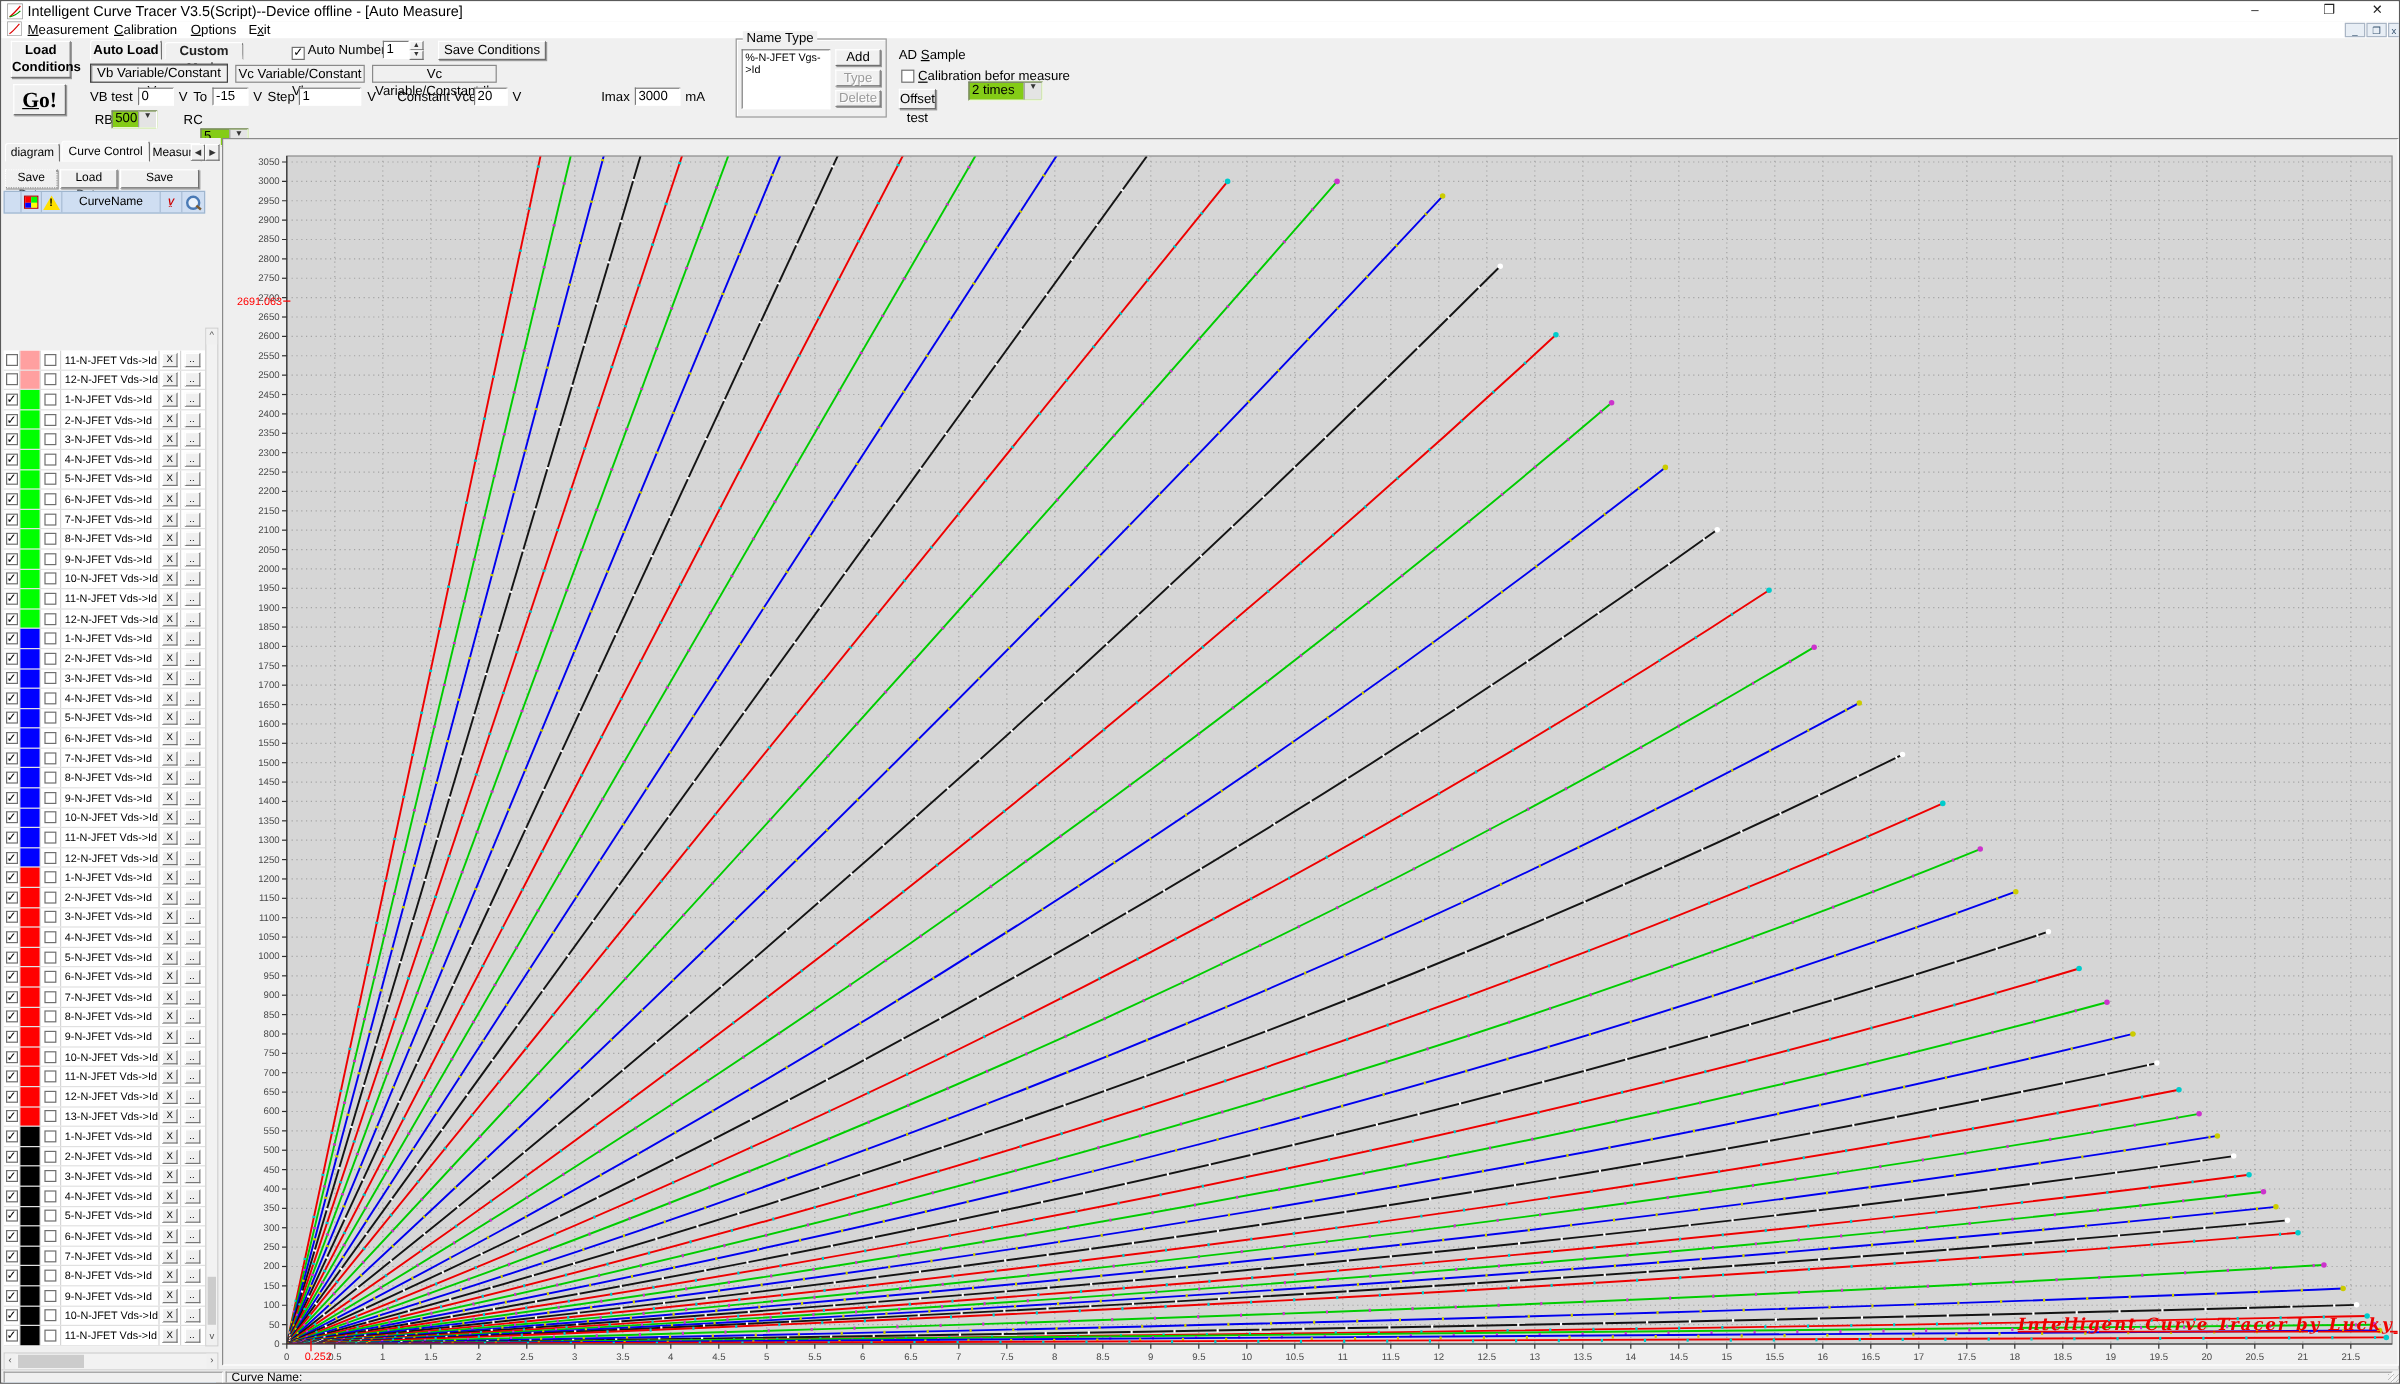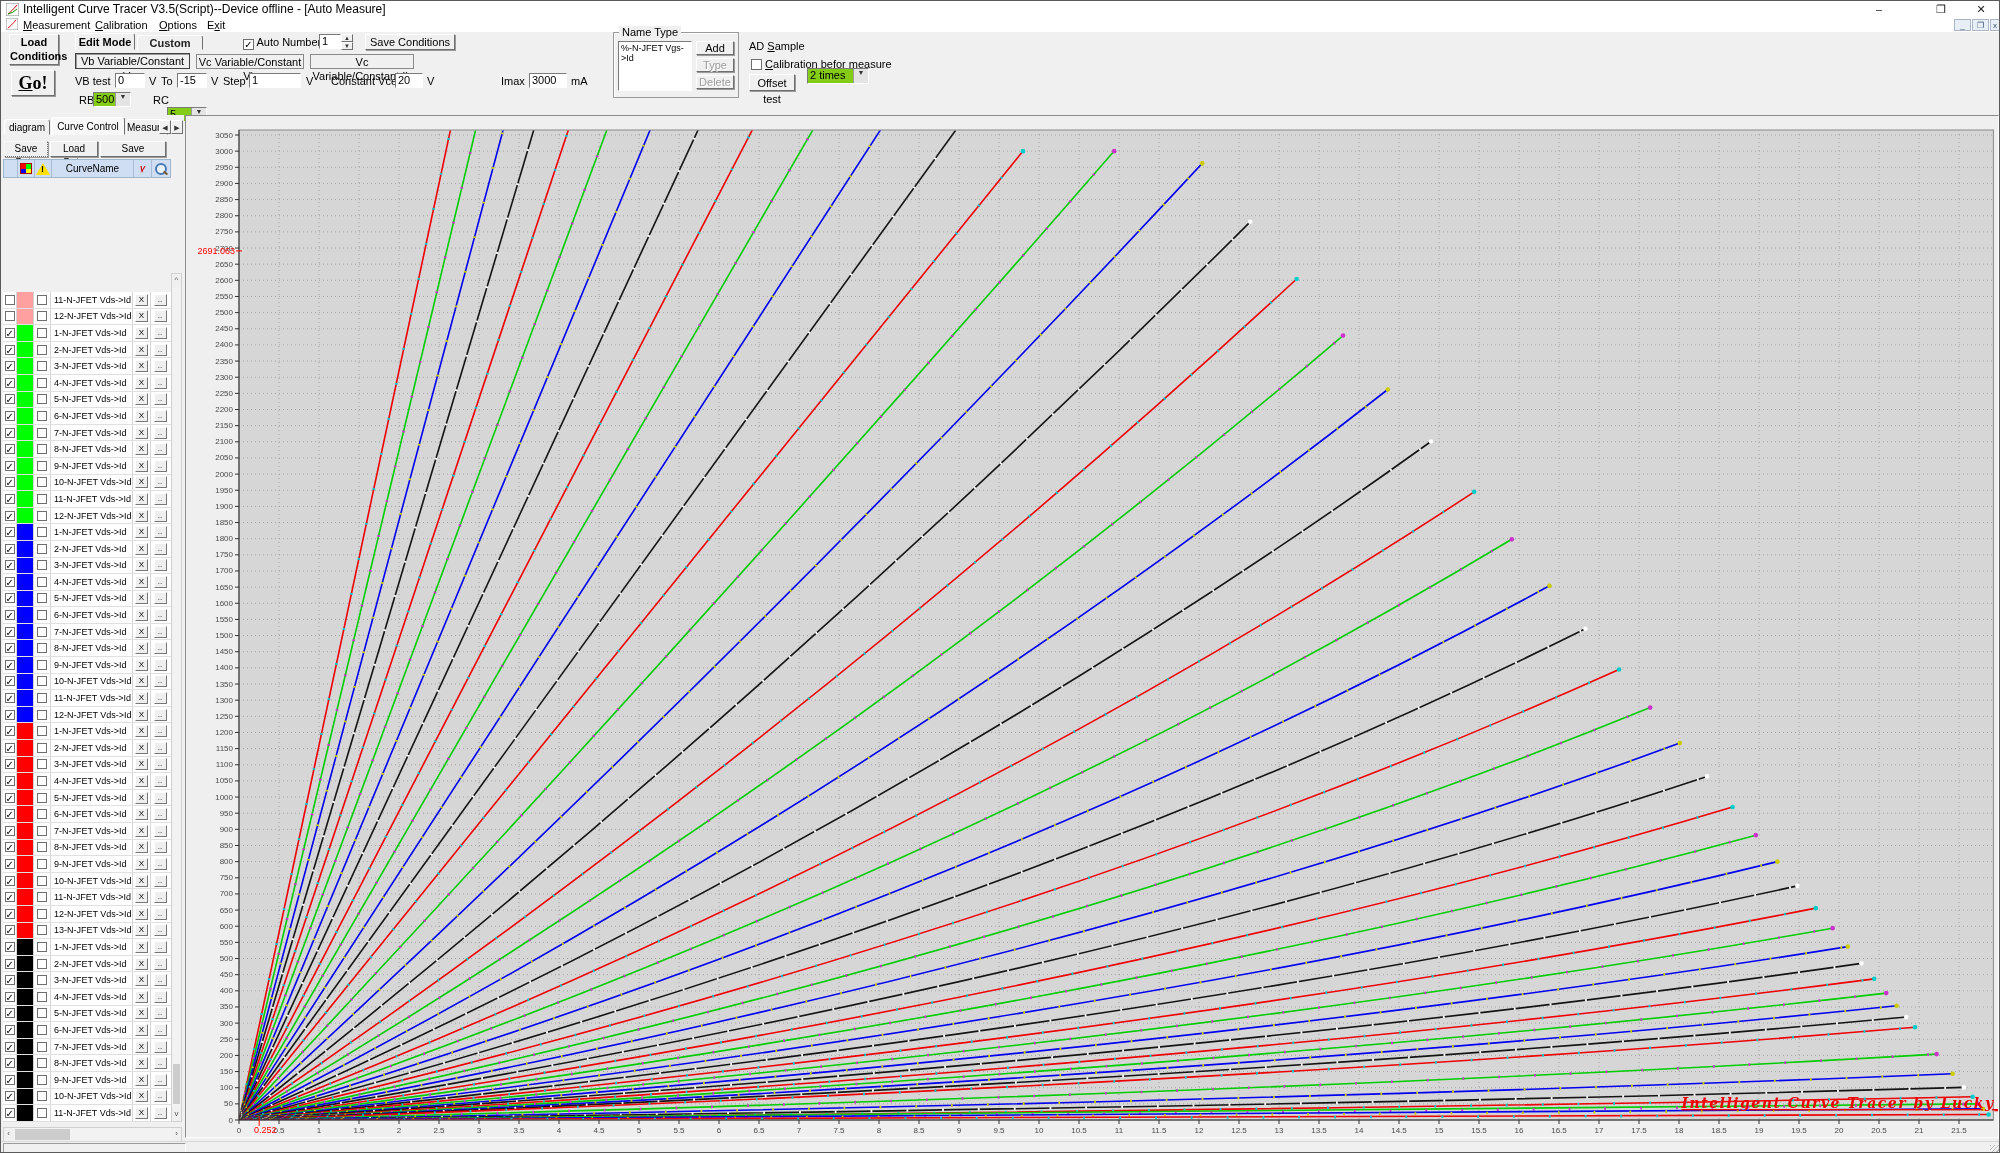--- a/index.html
+++ b/index.html
@@ -96,21 +96,21 @@
     <span class="menuitem" style="left:200px">E<u>x</u>it</span>
     <span class="mdibtn" style="left:1953px">_</span>
     <span class="mdibtn" style="left:1971px">❐</span>
     <span class="mdibtn" style="left:1989px;width:10px">x</span>
   </div>
 
   <div class="abs toolbar">
     <div class="abs btn" style="left:8px;top:2px;width:50px;height:31px;font-weight:bold;font-size:11px;line-height:14px;">Load Conditions</div>
     <div class="abs btn" style="left:10px;top:38px;width:44px;height:26px;font-size:18px;font-weight:bold;line-height:24px;font-family:'Liberation Serif',serif;"><u>G</u>o!</div>
 
-    <div class="abs tab" style="left:74px;top:1px;width:60px;height:17px;font-weight:bold;line-height:16px;z-index:2;">Edit Mode</div>
+    <div class="abs tab" style="left:74px;top:1px;width:60px;height:17px;font-weight:bold;line-height:16px;z-index:2;">Auto Load</div>
     <div class="abs tab" style="left:136px;top:3px;width:66px;height:15px;font-weight:bold;line-height:14px;color:#222;">Custom Mode</div>
 
     <span class="abs" style="left:242px;top:4px;">
       <span class="checkbox">✓</span>
       <span class="lbl">Auto Number</span>
     </span>
     <div class="abs field" style="left:318px;top:2px;width:22px;height:15px;">1</div>
     <span class="spin" style="left:340px;top:2px;">▲</span>
     <span class="spin" style="left:340px;top:10px;">▼</span>
     <div class="abs btn" style="left:364px;top:2px;width:90px;height:16px;line-height:15px;">Save Conditions</div>
@@ -159,21 +159,21 @@
 
     <span class="abs lbl" style="left:748px;top:8px;">AD <u>S</u>ample</span>
     <div class="abs combo" style="left:806px;top:6px;width:62px;height:16px;">
       <span>2 times</span>
       <span class="dd">▼</span>
     </div>
     <span class="abs" style="left:750px;top:26px;">
       <span class="checkbox"></span>
       <span class="lbl"><u>C</u>alibration befor measure</span>
     </span>
-    <div class="abs btn" style="left:748px;top:42px;width:46px;height:17px;line-height:16px;">Offset test</div>
+    <div class="abs btn" style="left:748px;top:42px;width:31px;height:17px;line-height:16px;">Offset test</div>
   </div>
 
   <div class="abs sidebar">
     <div class="sbtab" style="left:3px;top:4px;width:46px;height:16px;line-height:15px;">diagram</div>
     <div class="sbtab" style="left:50px;top:2px;width:74px;height:18px;line-height:17px;background:#f8f8f8;z-index:2;">Curve Control</div>
     <div class="sbtab" style="left:125px;top:4px;width:42px;height:16px;line-height:15px;overflow:hidden;white-space:nowrap;">Measure Data</div>
     <span class="spin" style="left:158px;top:5px;height:14px;line-height:13px;font-size:7px;">◀</span>
     <span class="spin" style="left:170px;top:5px;height:14px;line-height:13px;font-size:7px;">▶</span>
 
     <div class="abs btn" style="left:3px;top:26px;width:44px;height:16px;font-size:10px;line-height:14px;border-style:dotted;">Save Data</div>
@@ -1590,16 +1590,19 @@
         <text x="49" y="137.9189983606558" text-anchor="end" fill="#ff0000" font-size="9" font-family="Liberation Sans, sans-serif">2691.063</text>
         <line x1="50" y1="134.9189983606558" x2="56" y2="134.9189983606558" stroke="#ff0000"></line>
         <text x="79.16" y="1017" text-anchor="middle" fill="#ff0000" font-size="9" font-family="Liberation Sans, sans-serif">0.252</text>
         <line x1="73.16" y1="1000" x2="73.16" y2="1010" stroke="#ff0000"></line>
         <text x="1661" y="992" text-anchor="middle" fill="#ee0000" font-size="14" font-style="italic" font-weight="bold" font-family="DejaVu Serif, serif" letter-spacing="1.5" text-decoration="underline">Intelligent Curve Tracer by Lucky_z</text>
       </svg>
   </div>
 
   <div class="abs statusbar">
     <span class="statuscell" style="left:2px;width:183px;"></span>
+    <span class="statuscell" style="left:187px;width:1806px;">
+      <span>Curve Name:</span>
+    </span>
     <span class="abs" style="right:1px;top:3px;width:10px;height:10px;
           background:repeating-linear-gradient(135deg,#bbb 0 1px,transparent 1px 3px);"></span>
   </div>
 </div>
 
 </body></html>

